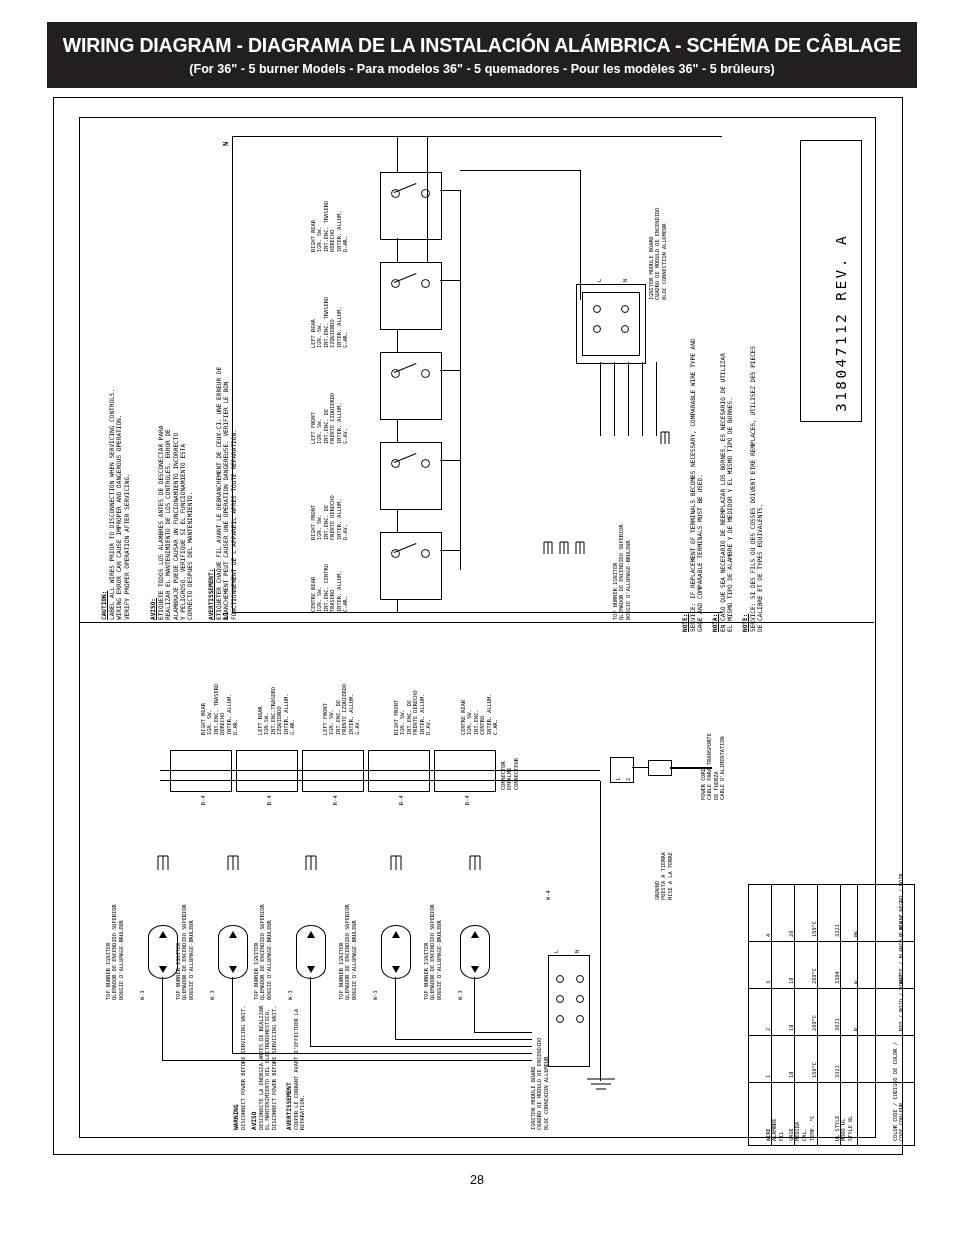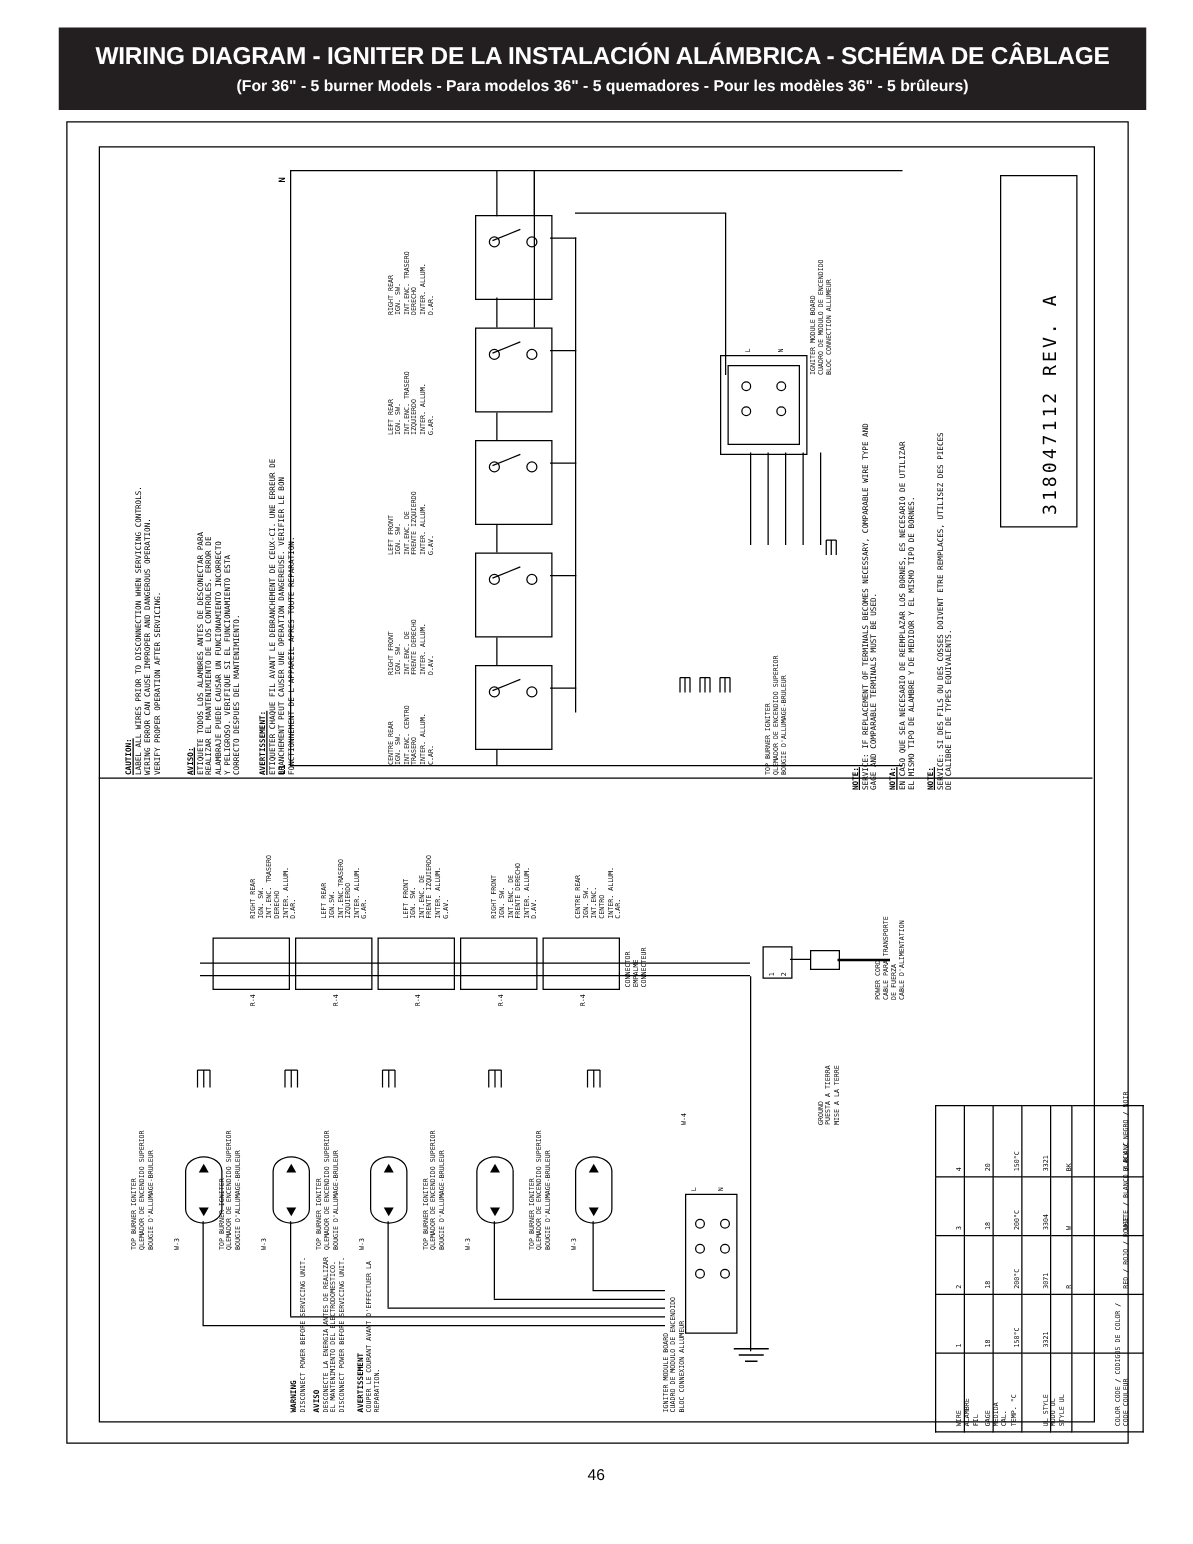--- a/index.html
+++ b/index.html
@@ -70,21 +70,21 @@
   .pagenum{position:absolute;left:0;right:0;top:1173px;text-align:center;
            font-family:"Liberation Sans",sans-serif;font-size:12.5px;}
   .grnd{position:absolute;}
 </style>
 </head>
 <body>
 
 <div class="page">
 
   <div class="hdr">
-    <div class="hdr-1">WIRING DIAGRAM - IGNITER DE LA INSTALACIÓN ALÁMBRICA - SCHÉMA DE CÂBLAGE</div>
+    <div class="hdr-1">WIRING DIAGRAM - DIAGRAMA DE LA INSTALACIÓN ALÁMBRICA - SCHÉMA DE CÂBLAGE</div>
     <div class="hdr-2">(For 36" - 5 burner Models - Para modelos 36" - 5 quemadores - Pour les modèles 36" - 5 brûleurs)</div>
   </div>
 
   <div class="frame-out"></div>
   <div class="frame-in"></div>
   <div class="divider"></div>
 
   <div class="revbox"></div>
   <div class="rot big" style="left:838px;top:412px;">318047112 REV. A</div>
 
@@ -525,15 +525,15 @@
           </td>
       <td></td>
       <td>
             <div class="rot s5" style="left:34px;top:58px;">COLOR CODE / CODIGOS DE COLOR /
 CODE COULEUR</div>
           </td>
     </tr>
   </tbody>
     </table>
 
-  <div class="pagenum">46</div>
+  <div class="pagenum">28</div>
 
 </div>
 
 </body></html>

